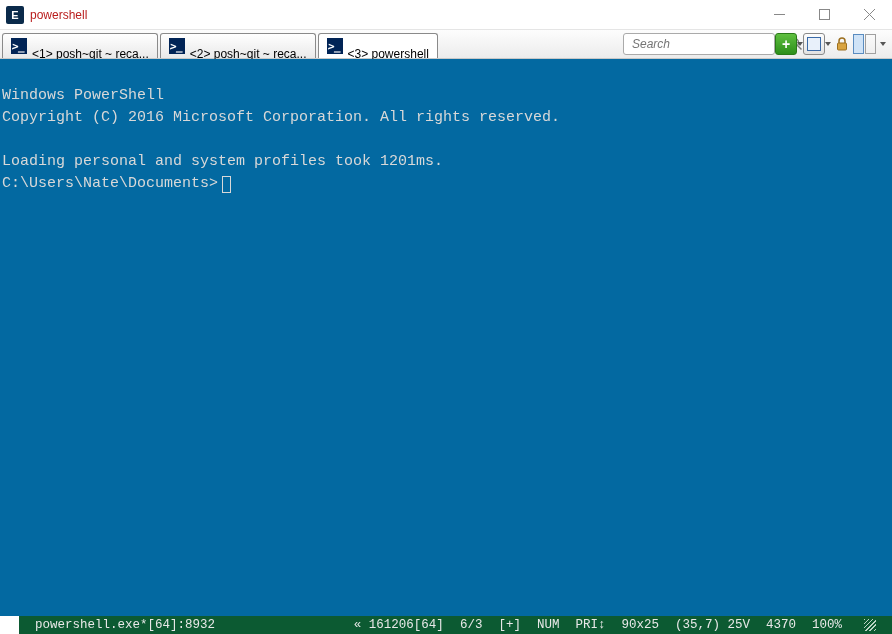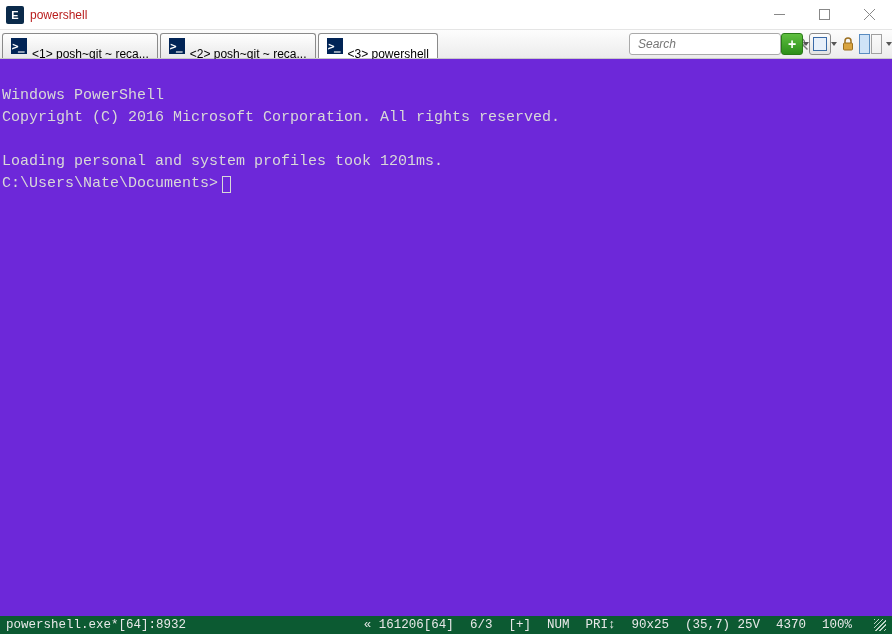--- a/index.html
+++ b/index.html
@@ -9,33 +9,33 @@
 .titlebar .title { color: #b91c1c; font-size: 12px; flex: 0 0 auto; }
 .titlebar .spacer { flex: 1; }
 .winbtn { width: 45px; height: 30px; display: flex; align-items: center; justify-content: center; color: #888; }
 .winbtn svg { width: 11px; height: 11px; }
 .toolbar { height: 29px; display: flex; align-items: stretch; background: linear-gradient(#fdfdfd,#ececec); border-bottom: 1px solid #c8c8c8; padding-left: 2px; }
 .tab { display: flex; align-items: center; gap: 5px; padding: 0 8px; border: 1px solid #8a8a8a; border-bottom: none; background: linear-gradient(#fff,#e9e9e9); margin-right: 2px; margin-top: 3px; border-radius: 3px 3px 0 0; font-size: 12px; white-space: nowrap; max-width: 200px; }
 .tab.active { background: #fff; }
 .tab-icon { width: 16px; height: 16px; background: #012456; display: flex; align-items: center; justify-content: center; }
 .tab-icon span { color: #fff; font-weight: bold; font-size: 11px; font-family: monospace; transform: skewX(-8deg); }
 .tab-label { overflow: hidden; text-overflow: ellipsis; margin-top: 15px; }
-.toolbar-right { margin-left: auto; display: flex; align-items: center; }
+.toolbar-right { margin-left: auto; display: flex; align-items: center; padding-right: 6px; }
 .search { width: 152px; height: 22px; border: 1px solid #aaa; border-radius: 3px; background: #fff; display: flex; align-items: center; padding: 0 4px 0 8px; }
 .search input { flex: 1; border: none; outline: none; font-style: italic; color: #666; font-size: 12px; background: transparent; }
 .search-glass { color: #777; display:flex; }
 .tbtn { height: 22px; min-width: 22px; border: 1px solid #8a8a8a; border-radius: 3px; background: linear-gradient(#fdfdfd,#e2e2e2); display: flex; align-items: center; justify-content: center; padding: 0 3px; }
 .tbtn.green { background: linear-gradient(#5fbf3f,#2d8f1a); border-color: #2a7a18; color: #fff; font-weight: bold; }
 .tbtn.box .sq { width: 14px; height: 14px; border: 1.5px solid #3a6aa8; background: #e8f0fa; }
 .lockwrap { display: flex; align-items: center; }
 .lock { width: 22px; height: 22px; display: flex; align-items: center; justify-content: center; }
-.terminal { flex: 1; background: #6d28d9; color: #d8d8d8; font-family: "Consolas","Courier New",monospace; font-size: 15px; line-height: 22px; padding: 4px 2px; white-space: pre; overflow: hidden; }
+.terminal { flex: 1; background: #0369a1; color: #d8d8d8; font-family: "Consolas","Courier New",monospace; font-size: 15px; line-height: 22px; padding: 4px 2px; white-space: pre; overflow: hidden; }
 .terminal .prompt-line { display: flex; align-items: center; }
 .cursor { display: inline-block; width: 9px; height: 17px; border: 1.5px solid #d8d8d8; margin-left: 4px; }
-.statusbar { height: 18px; background: #0c5a32; color: #e8e8e8; font-family: "Consolas","Courier New",monospace; font-size: 12.5px; display: flex; align-items: center; padding: 0 6px; }
+.statusbar { height: 18px; background: #0c5a32; color: #e8e8e8; font-family: "Consolas","Courier New",monospace; font-size: 12.5px; display: flex; align-items: center; padding: 0 16px; margin-left: 19px; }
 .statusbar .left { flex: 0 0 auto; }
 .statusbar .right { margin-left: auto; display: flex; gap: 16px; align-items: center; }
 .statusbar .corner { width: 12px; height: 12px; margin-left: 6px; background: repeating-linear-gradient(135deg,#bcd6c6 0,#bcd6c6 1px,transparent 1px,transparent 3px); }
 .drop-tri { width:0; height:0; border-left:3.5px solid transparent; border-right:3.5px solid transparent; border-top:4px solid #555; }
 .pane-icons { display:flex; align-items:center; }
 .pane-icons .p { width:11px; height:20px; border:1px solid #a0a0a0; margin-right:1px; }
 .pane-icons .p.sel { background:#cfe3f7; border-color:#5a8cc0; }
 </style>
 </head>
 <body>

